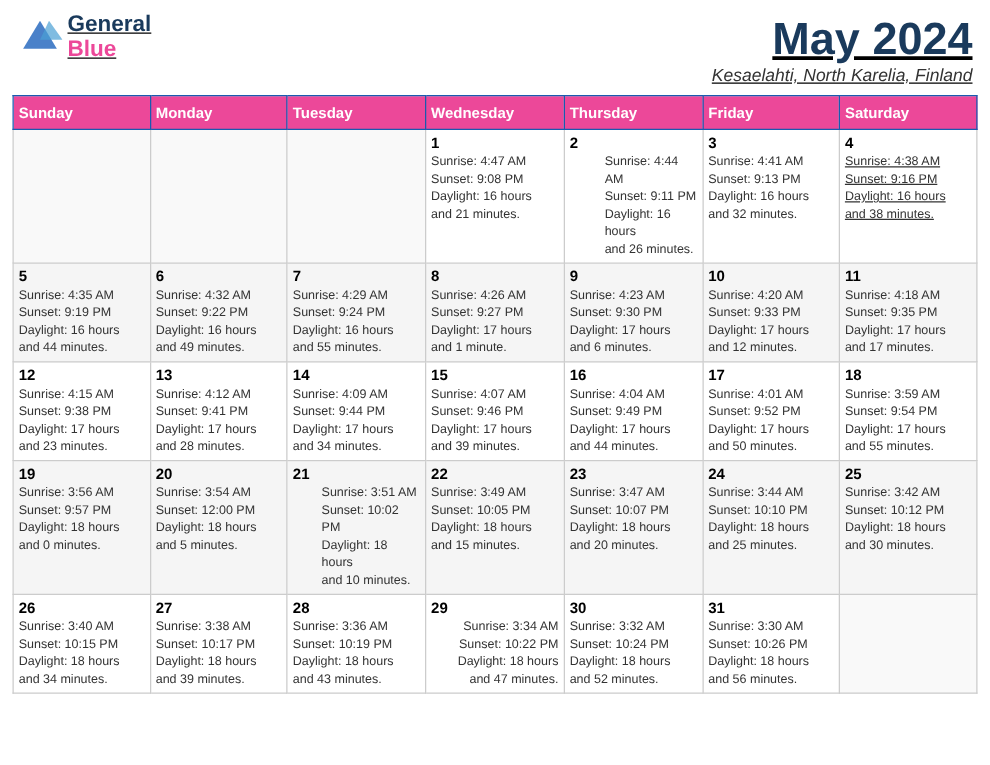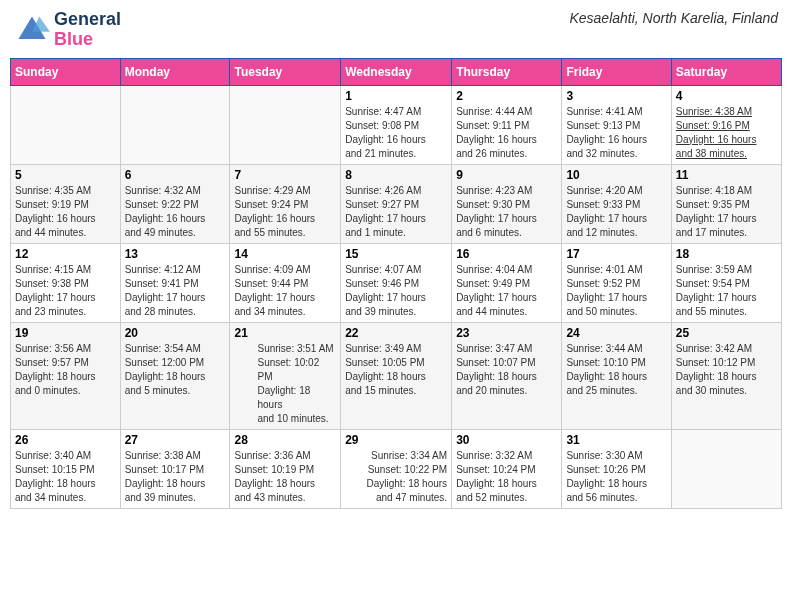--- a/index.html
+++ b/index.html
@@ -9,20 +9,21 @@
       width: 792px;
       min-height: 612px;
       padding: 10px;
     }
     .header {
       display: flex;
       justify-content: space-between;
       align-items: flex-start;
       margin-bottom: 8px;
       padding: 0 4px;
+      text-decoration: underline;
     }
     .logo {
       display: flex;
       align-items: center;
       gap: 4px;
     }
     .logo-text {
       font-size: 18px;
       font-weight: bold;
       color: #1a3a5c;
@@ -96,20 +97,21 @@
     <svg class="logo-icon" viewBox="0 0 40 40">
       <polygon points="20,5 35,30 5,30" fill="#2a6bbf" opacity="0.85"></polygon>
       <polygon points="28,5 40,22 20,22" fill="#4a9fd4" opacity="0.7"></polygon>
     </svg>
     <div class="logo-text">
       <div>General</div>
       <div><span>Blue</span></div>
     </div>
   </div>
   <div class="title-block">
+    <div class="month-title">May 2024</div>
     <div class="location">Kesaelahti, North Karelia, Finland</div>
   </div>
 </div>
 
 <table class="calendar">
   <thead>
     <tr>
     <th>Sunday</th>
         <th>Monday</th>
         <th>Tuesday</th>
@@ -126,21 +128,21 @@
         <td class="empty-cell"></td>
         <td>
           <span class="day-num">1</span>
           <div class="day-info" style="white-space: pre-line;">Sunrise: 4:47 AM
 Sunset: 9:08 PM
 Daylight: 16 hours
 and 21 minutes.</div>
         </td>
         <td>
           <span class="day-num">2</span>
-          <div class="day-info" style="white-space: pre-line;">Sunrise: 4:44 AM
+          <div class="day-info" style="white-space: pre-line; margin-left: 28px;">Sunrise: 4:44 AM
 Sunset: 9:11 PM
 Daylight: 16 hours
 and 26 minutes.</div>
         </td>
         <td>
           <span class="day-num">3</span>
           <div class="day-info" style="white-space: pre-line;">Sunrise: 4:41 AM
 Sunset: 9:13 PM
 Daylight: 16 hours
 and 32 minutes.</div>

